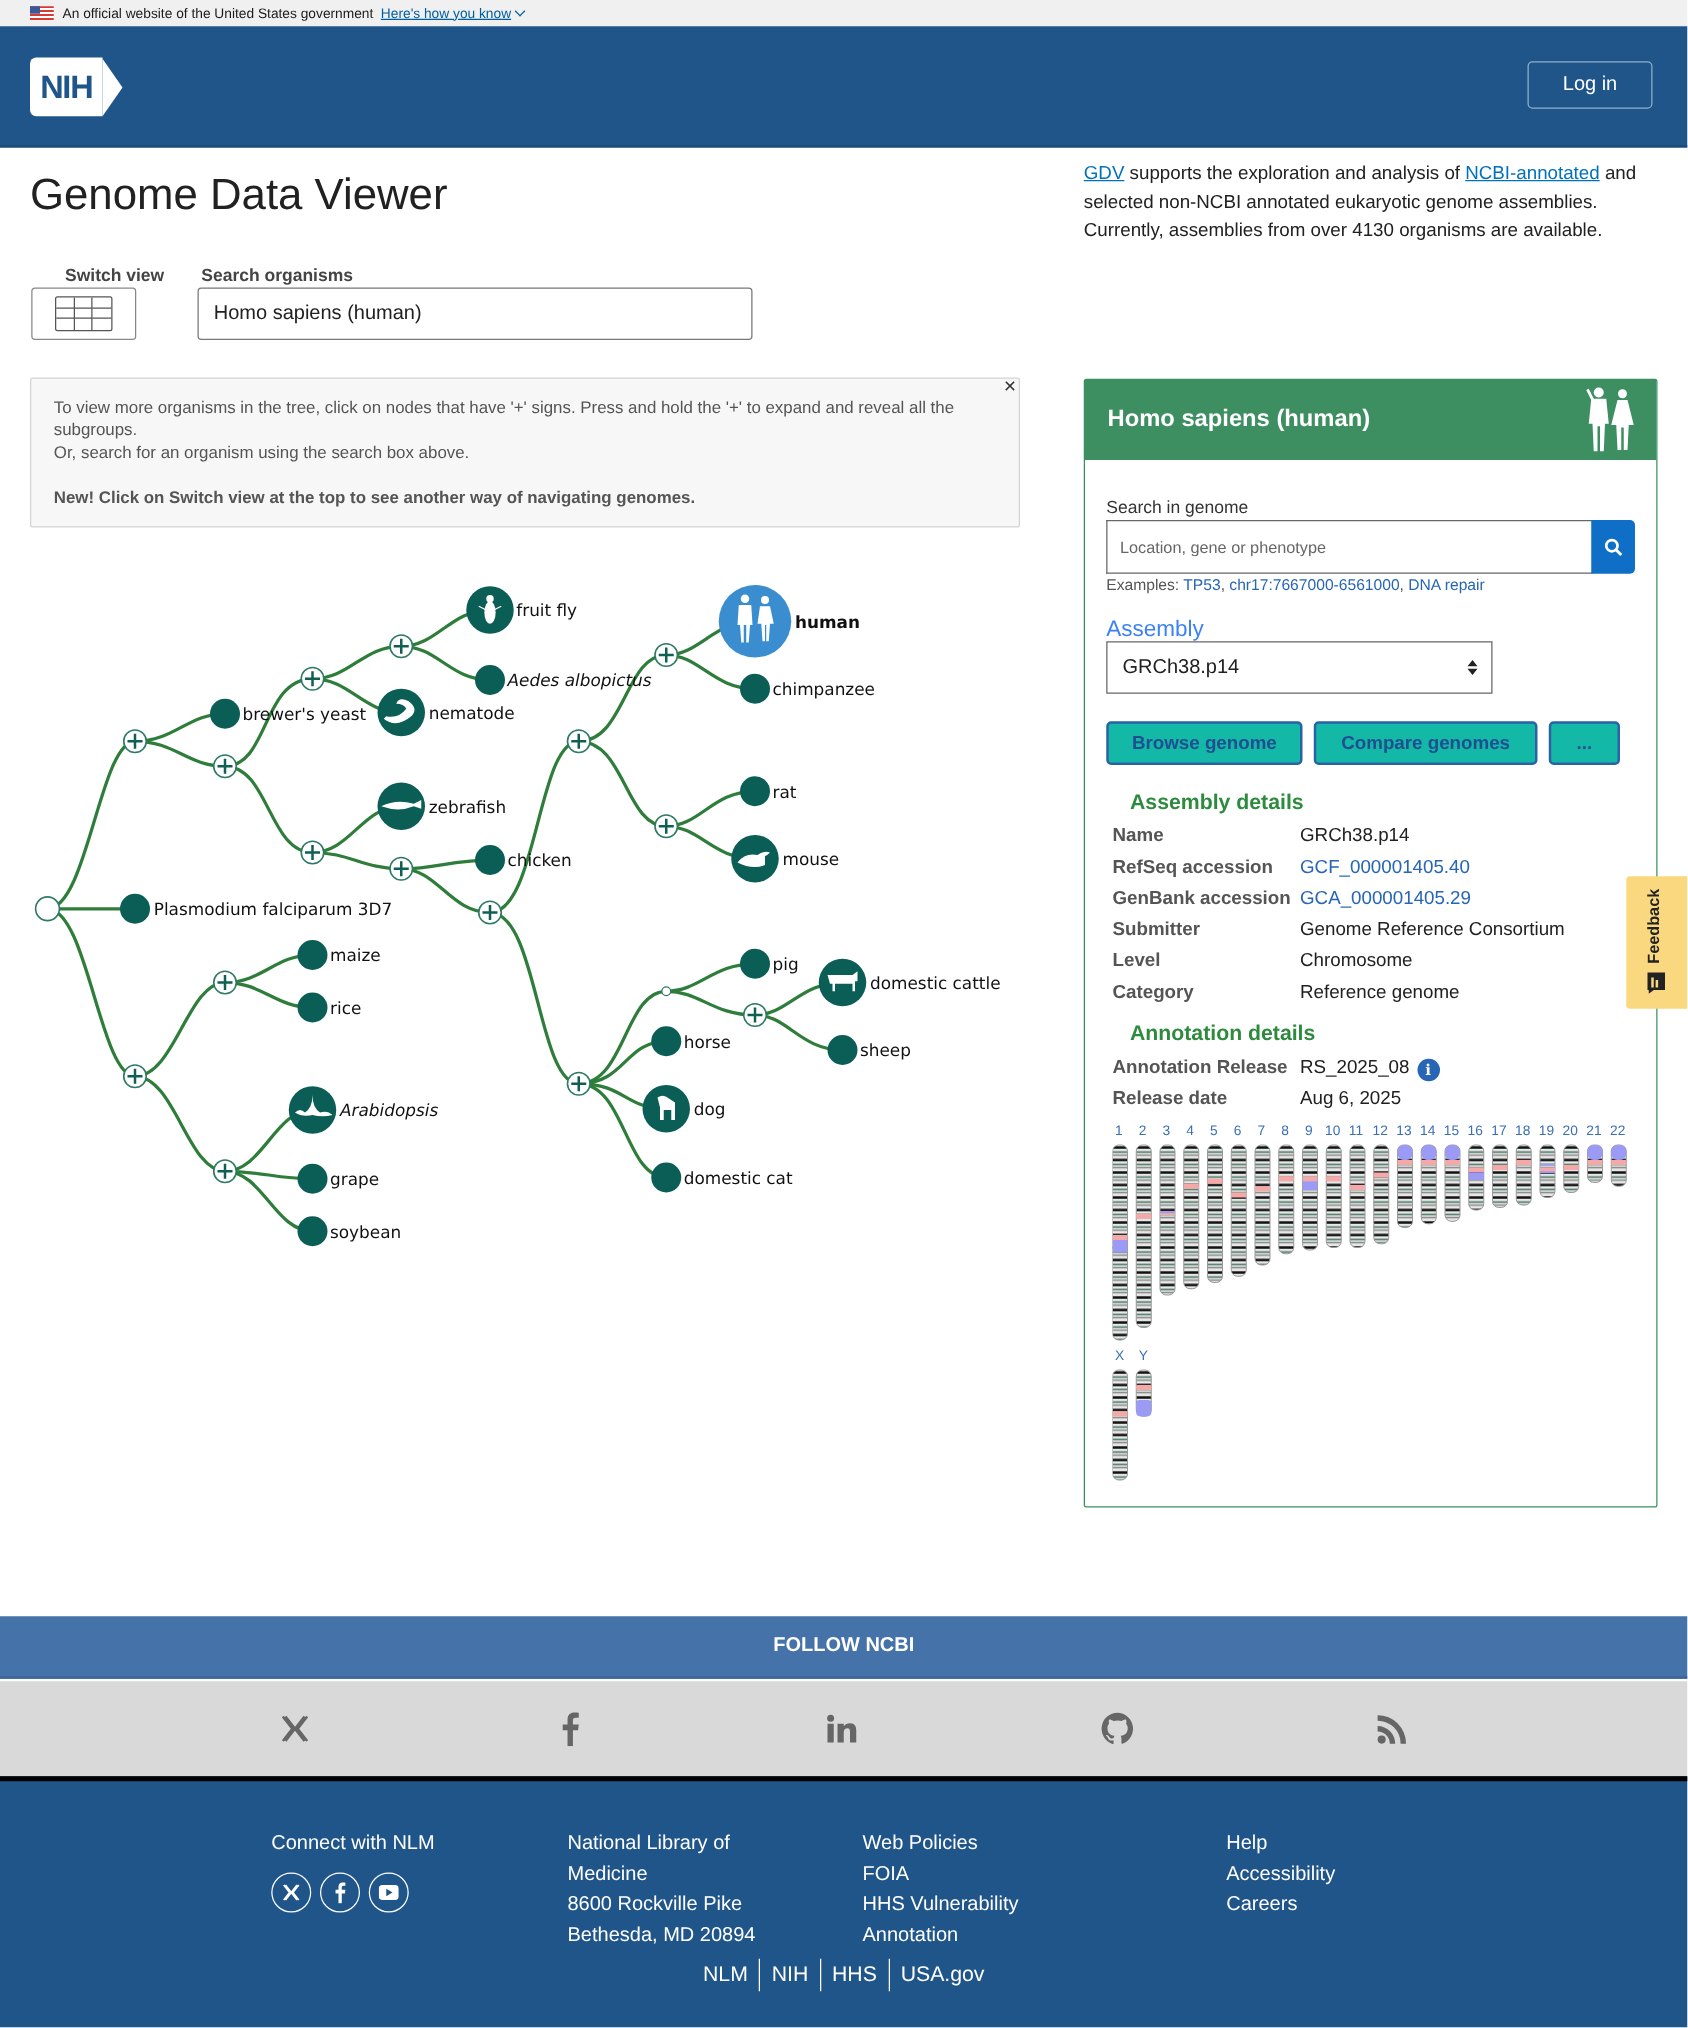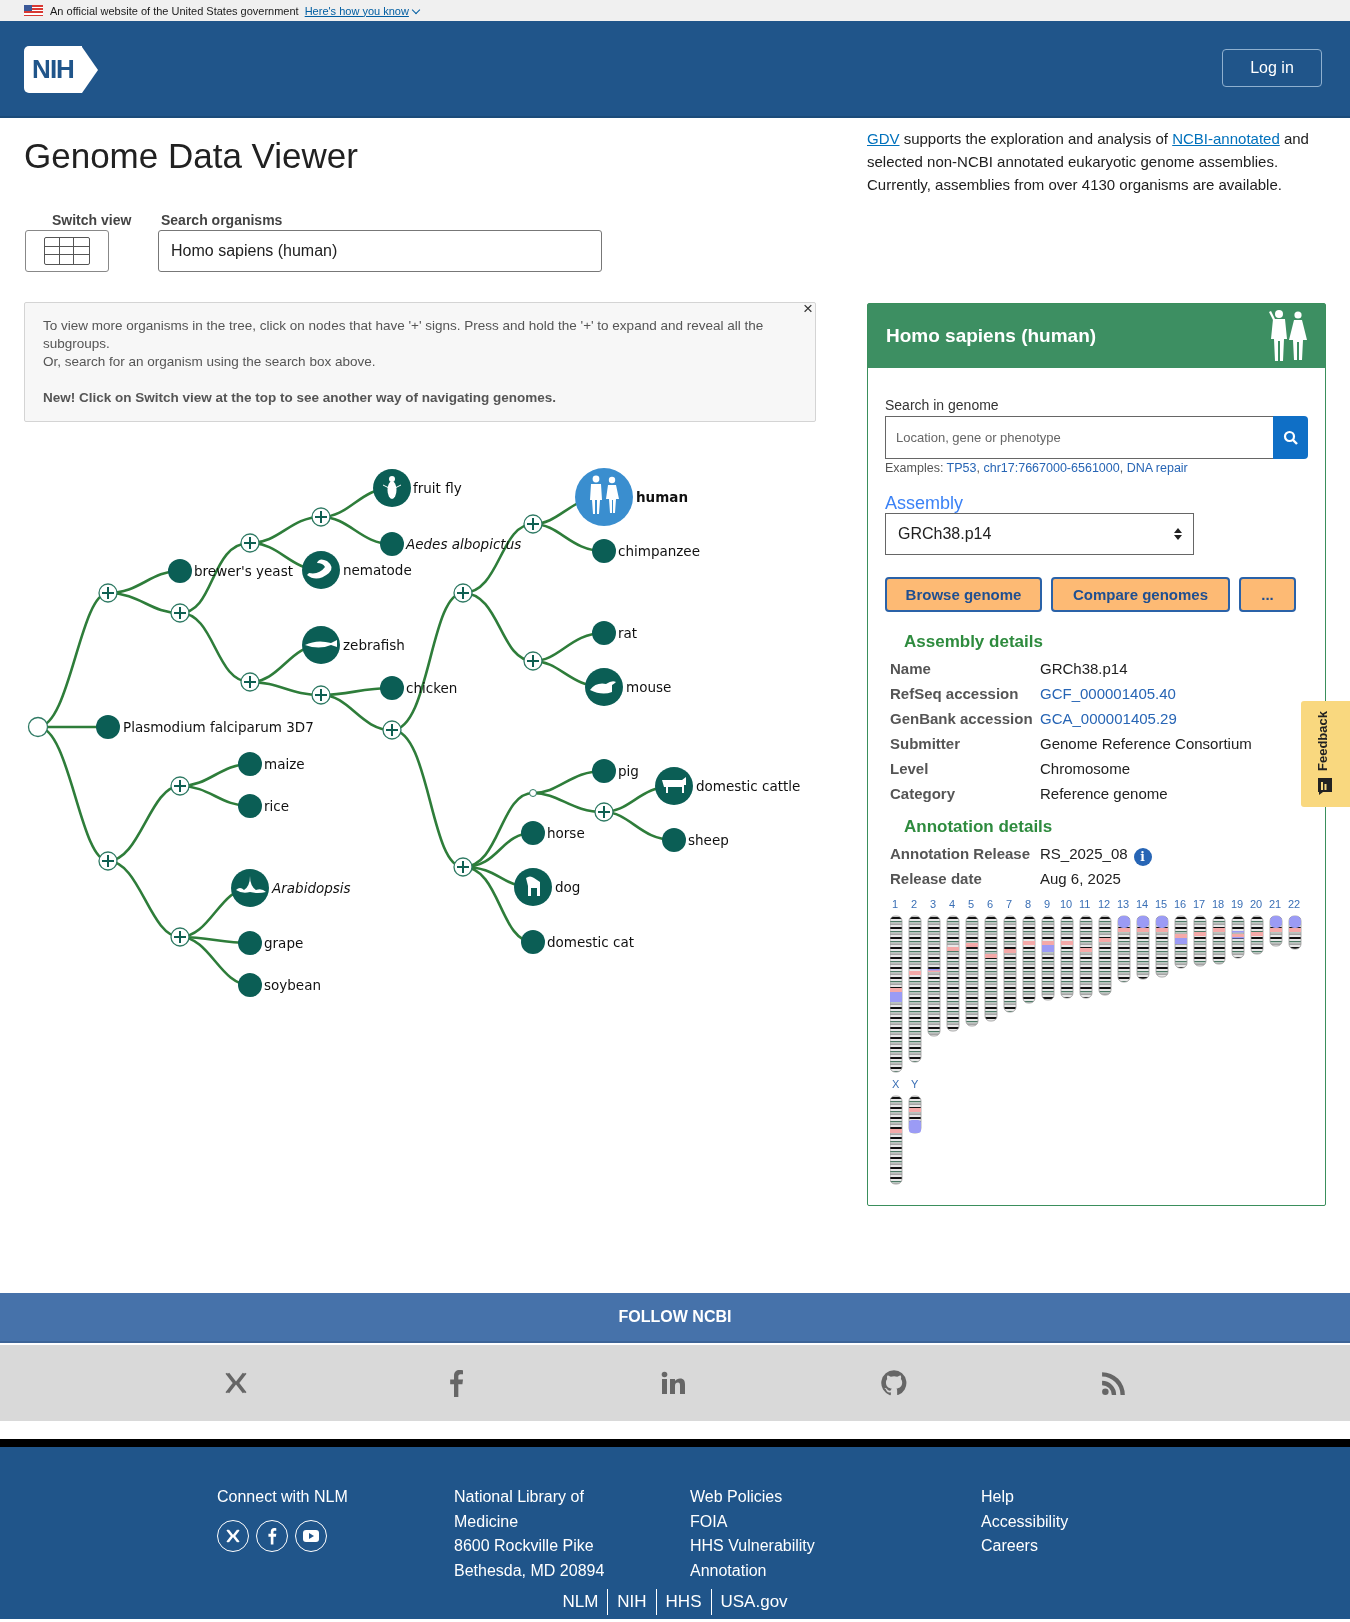--- a/index.html
+++ b/index.html
@@ -52,39 +52,39 @@
   .gs-label { position: absolute; left: 17px; top: 93px; font-size: 14px; color: #333; }
   .gs-input { position: absolute; left: 17px; top: 112px; width: 389px; height: 43px; border: 1px solid #666; border-right: none; padding-left: 10px; font-size: 13px; font-family: "Liberation Sans", sans-serif; color: #333; }
   .gs-input::placeholder { color: #666; }
   .gs-btn { position: absolute; left: 405px; top: 112px; width: 35px; height: 43px; background: #0f6fc6; border-radius: 0 4px 4px 0; display: flex; align-items: center; justify-content: center; }
   .examples { position: absolute; left: 17px; top: 157px; font-size: 12.5px; color: #555; }
   .examples a { color: #2765b5; text-decoration: none; }
   .asm-label { position: absolute; left: 17px; top: 189px; font-size: 18px; color: #3b82f6; }
   .asm-select { position: absolute; left: 17px; top: 209px; width: 309px; height: 42px; border: 1px solid #666; padding-left: 12px; font-size: 16px; display: flex; align-items: center; color: #212121; }
   .asm-arrows { position: absolute; right: 10px; top: 12px; width: 10px; height: 16px; }
   .btn-row { position: absolute; left: 17px; top: 273px; display: flex; gap: 9px; }
-  .obtn { height: 35px; border: 2px solid #2a62a8; border-radius: 4px; color: #1f4f91; font-weight: bold; font-size: 15px; display: flex; align-items: center; justify-content: center; background: #fdba74; }
+  .obtn { height: 35px; border: 2px solid #2a62a8; border-radius: 4px; color: #1f4f91; font-weight: bold; font-size: 15px; display: flex; align-items: center; justify-content: center; background: #14b8a6; }
   .sec-title { position: absolute; left: 36px; font-size: 17px; font-weight: bold; color: #2e8b3e; }
   .dl { position: absolute; left: 22px; font-size: 15px; line-height: 25px; }
   .dl .row { display: flex; }
   .dl .k { width: 150px; font-weight: bold; color: #555; white-space: nowrap; }
   .dl .v { color: #212121; }
   .dl .v.link { color: #2765b5; }
   .info-i { display: inline-block; width: 18px; height: 18px; border-radius: 50%; background: #2765b5; color: #fff; font-size: 12px; font-weight: bold; text-align: center; line-height: 18px; font-family: "DejaVu Serif", serif; margin-left: 6px; vertical-align: -2px; }
   .karyo { position: absolute; left: 22px; top: 592px; width: 420px; height: 300px; }
   .karyo text { font-family: "Liberation Sans", sans-serif; font-size: 11px; fill: #3a6fb5; }
 
   .feedback { position: absolute; left: 1301px; top: 701px; width: 49px; height: 106px; background: #f9d87f; border-radius: 3px 0 0 3px; }
   .feedback-text { position: absolute; left: 14px; top: 70px; transform: rotate(-90deg); transform-origin: left top; font-size: 13px; font-weight: bold; color: #222; white-space: nowrap; }
 
   
   .follow { position: absolute; left: 0; top: 1293px; width: 1350px; height: 50px; background: #4672aa; color: #fff; font-weight: bold; font-size: 16px; display: flex; align-items: center; justify-content: center; border-bottom: 2px solid #3d6497; }
   .social { position: absolute; left: 0; top: 1345px; width: 1350px; height: 76px; background: #d9d9d9; }
   .social .ico { position: absolute; top: 22px; width: 32px; height: 32px; display: flex; align-items: center; justify-content: center; }
-  .nlm-foot { position: absolute; left: 0; top: 1421px; width: 1350px; height: 180px; background: #20558a; color: #fff; border-top: 8px solid #000000; margin-top: 18px; }
+  .nlm-foot { position: absolute; left: 0; top: 1421px; width: 1350px; height: 201px; background: #20558a; color: #fff; border-top: 4px solid #000000; }
   .fcol { position: absolute; top: 38px; font-size: 16px; line-height: 24.5px; color: #fff; }
   .circ { display: inline-flex; width: 32px; height: 32px; border: 1.3px solid #fff; border-radius: 50%; align-items: center; justify-content: center; margin-right: 7px; }
   .bottom-links { position: absolute; top: 142px; left: 0; width: 1350px; display: flex; justify-content: center; font-size: 17px; }
   .bottom-links span { padding: 0 9px; border-left: 1px solid #fff; line-height: 26px; }
   .bottom-links span:first-child { border-left: none; }
 </style>
 </head>
 <body>
 
 <div class="gov-banner">

